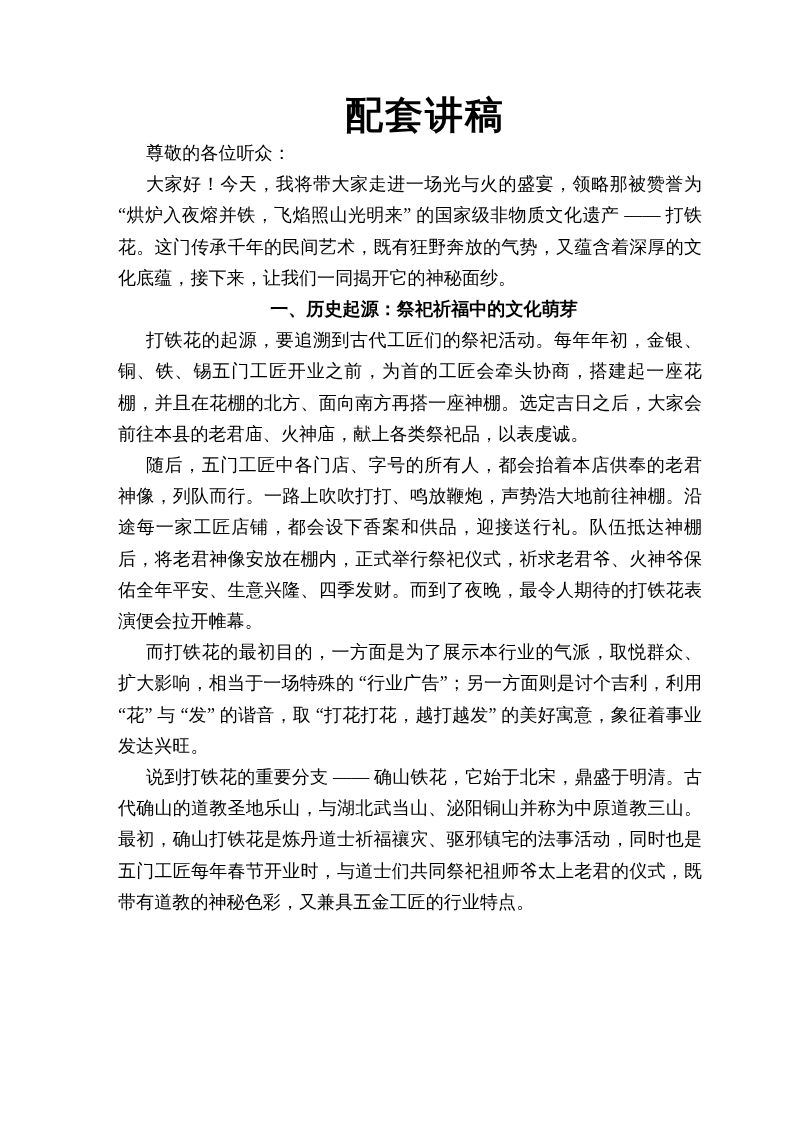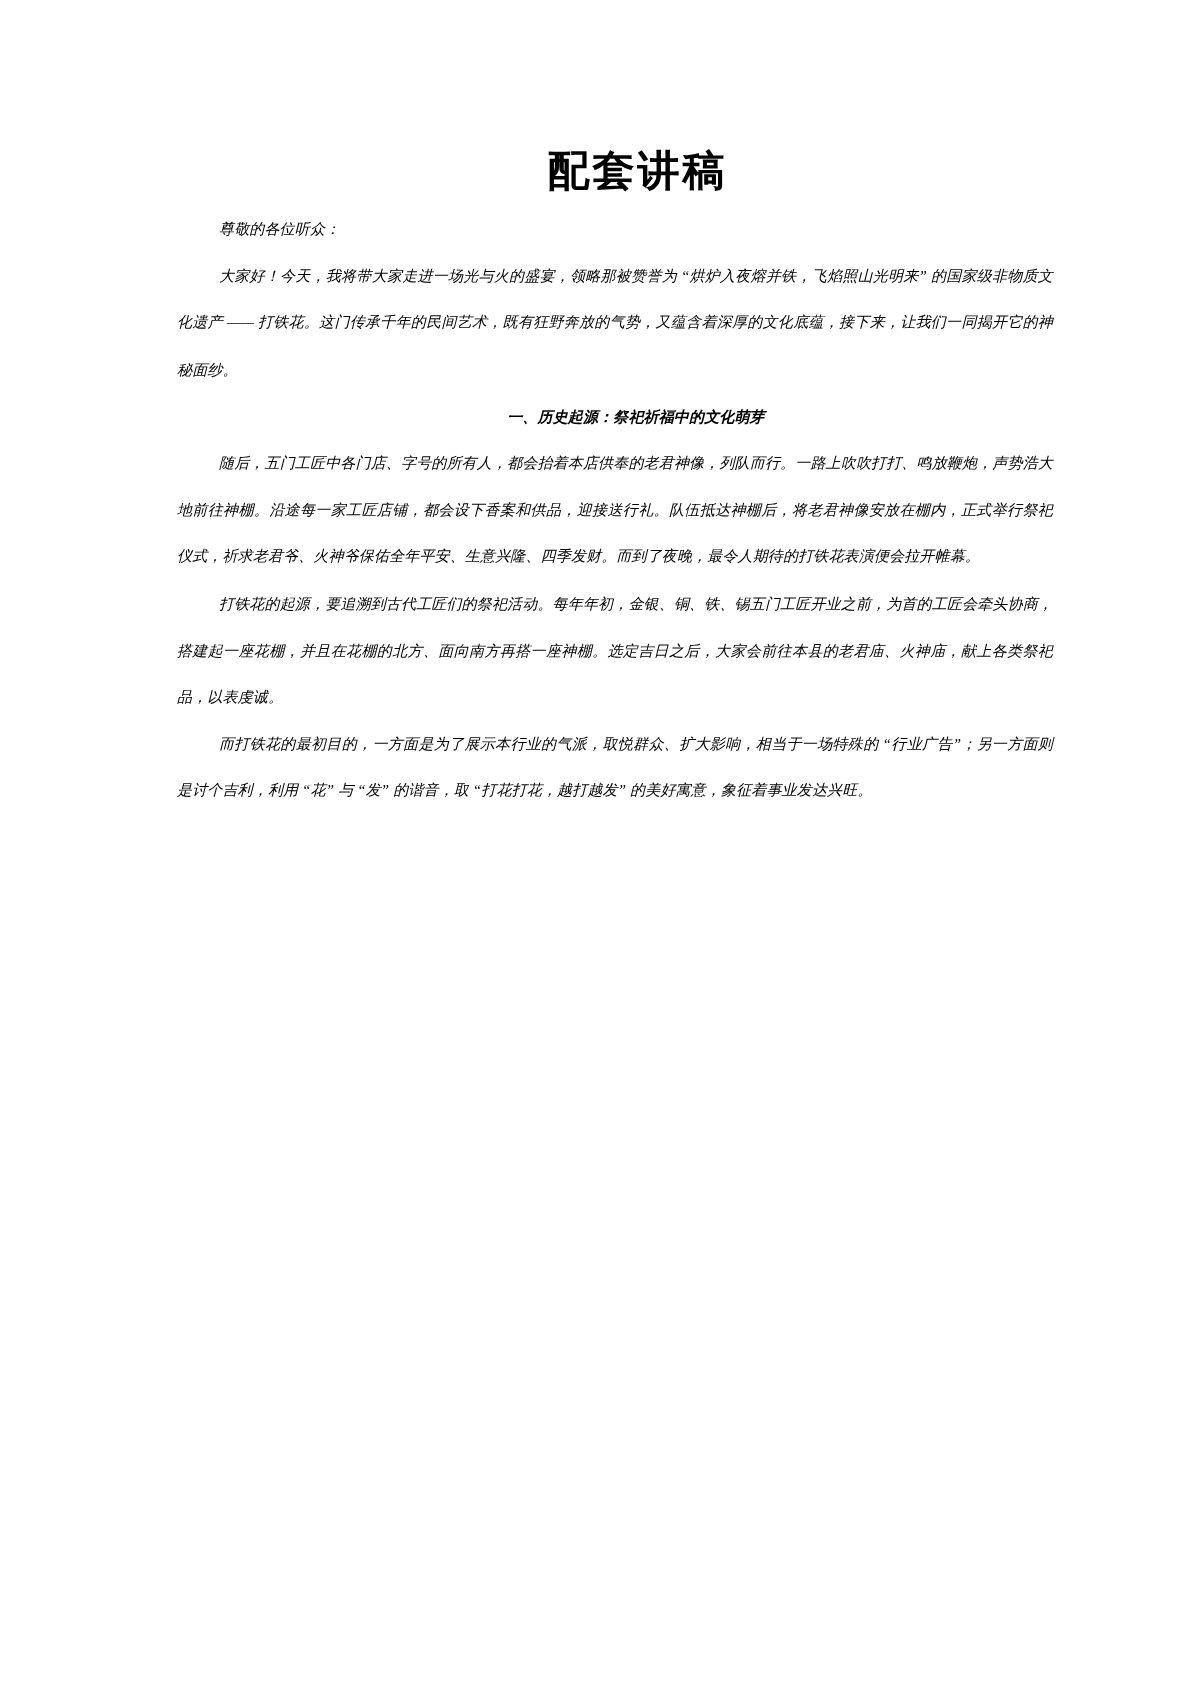--- a/index.html
+++ b/index.html
@@ -13,56 +13,56 @@
     width: 794px;
     height: 1123px;
     background: #ffffff;
     padding: 94px 92px 0 118px;
     font-family: "Liberation Serif", "DejaVu Serif", serif;
     color: #000000;
     overflow: hidden;
   }
   .doc-title {
     margin: 0 0 2px 0;
-    font-size: 28px;
+    font-size: 38px;
     font-weight: 700;
     line-height: 42px;
     text-align: center;
     
     text-indent: 30px;
     letter-spacing: 2px;
     white-space: nowrap;
   }
   .doc-body {
     font-size: 14px;
   }
   .para {
     margin: 0;
-    font-size: 10px;
+    font-size: 18px;
     line-height: 31.2px;
     text-align: justify;
     text-indent: 28px;
     letter-spacing: 0.1px;
     word-break: break-all;
-    font-style: italic;
   }
   .para.heading {
     font-weight: 700;
     text-align: center;
   }
   .para.salutation {
     text-align: left;
   }
 </style>
 </head>
 <body>
 
 <div class="page">
   <h1 class="doc-title">配套讲稿</h1>
   <div class="doc-body" id="paragraphs">
       <p class="para salutation">尊敬的各位听众：</p>
       <p class="para body">大家好！今天，我将带大家走进一场光与火的盛宴，领略那被赞誉为 “烘炉入夜熔并铁，飞焰照山光明来” 的国家级非物质文化遗产 —— 打铁花。这门传承千年的民间艺术，既有狂野奔放的气势，又蕴含着深厚的文化底蕴，接下来，让我们一同揭开它的神秘面纱。</p>
       <p class="para heading">一、历史起源：祭祀祈福中的文化萌芽</p>
+      <p class="para body">打铁花的起源，要追溯到古代工匠们的祭祀活动。每年年初，金银、铜、铁、锡五门工匠开业之前，为首的工匠会牵头协商，搭建起一座花棚，并且在花棚的北方、面向南方再搭一座神棚。选定吉日之后，大家会前往本县的老君庙、火神庙，献上各类祭祀品，以表虔诚。</p>
       <p class="para body">随后，五门工匠中各门店、字号的所有人，都会抬着本店供奉的老君神像，列队而行。一路上吹吹打打、鸣放鞭炮，声势浩大地前往神棚。沿途每一家工匠店铺，都会设下香案和供品，迎接送行礼。队伍抵达神棚后，将老君神像安放在棚内，正式举行祭祀仪式，祈求老君爷、火神爷保佑全年平安、生意兴隆、四季发财。而到了夜晚，最令人期待的打铁花表演便会拉开帷幕。</p>
-      <p class="para body">打铁花的起源，要追溯到古代工匠们的祭祀活动。每年年初，金银、铜、铁、锡五门工匠开业之前，为首的工匠会牵头协商，搭建起一座花棚，并且在花棚的北方、面向南方再搭一座神棚。选定吉日之后，大家会前往本县的老君庙、火神庙，献上各类祭祀品，以表虔诚。</p>
       <p class="para body">而打铁花的最初目的，一方面是为了展示本行业的气派，取悦群众、扩大影响，相当于一场特殊的 “行业广告”；另一方面则是讨个吉利，利用 “花” 与 “发” 的谐音，取 “打花打花，越打越发” 的美好寓意，象征着事业发达兴旺。</p>
+      <p class="para body">说到打铁花的重要分支 —— 确山铁花，它始于北宋，鼎盛于明清。古代确山的道教圣地乐山，与湖北武当山、泌阳铜山并称为中原道教三山。最初，确山打铁花是炼丹道士祈福禳灾、驱邪镇宅的法事活动，同时也是五门工匠每年春节开业时，与道士们共同祭祀祖师爷太上老君的仪式，既带有道教的神秘色彩，又兼具五金工匠的行业特点。</p>
     </div>
 </div>
 
 </body></html>

